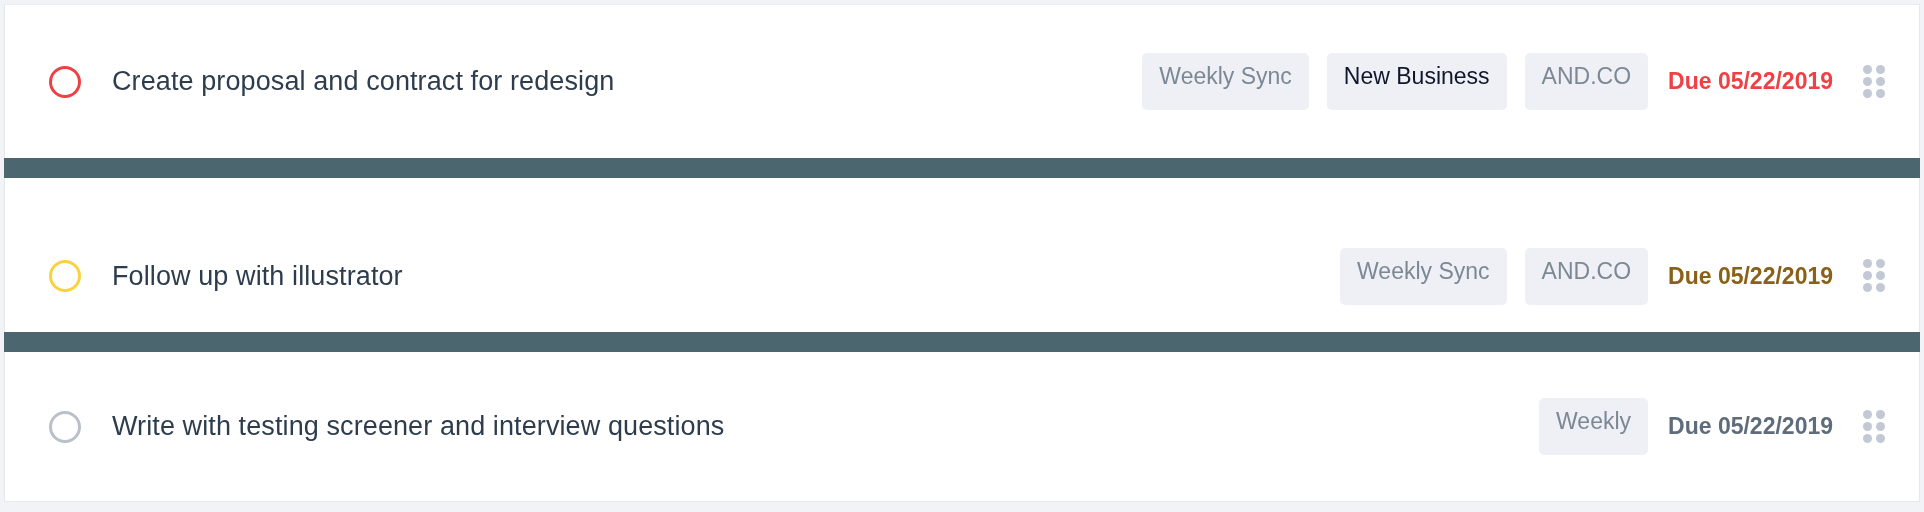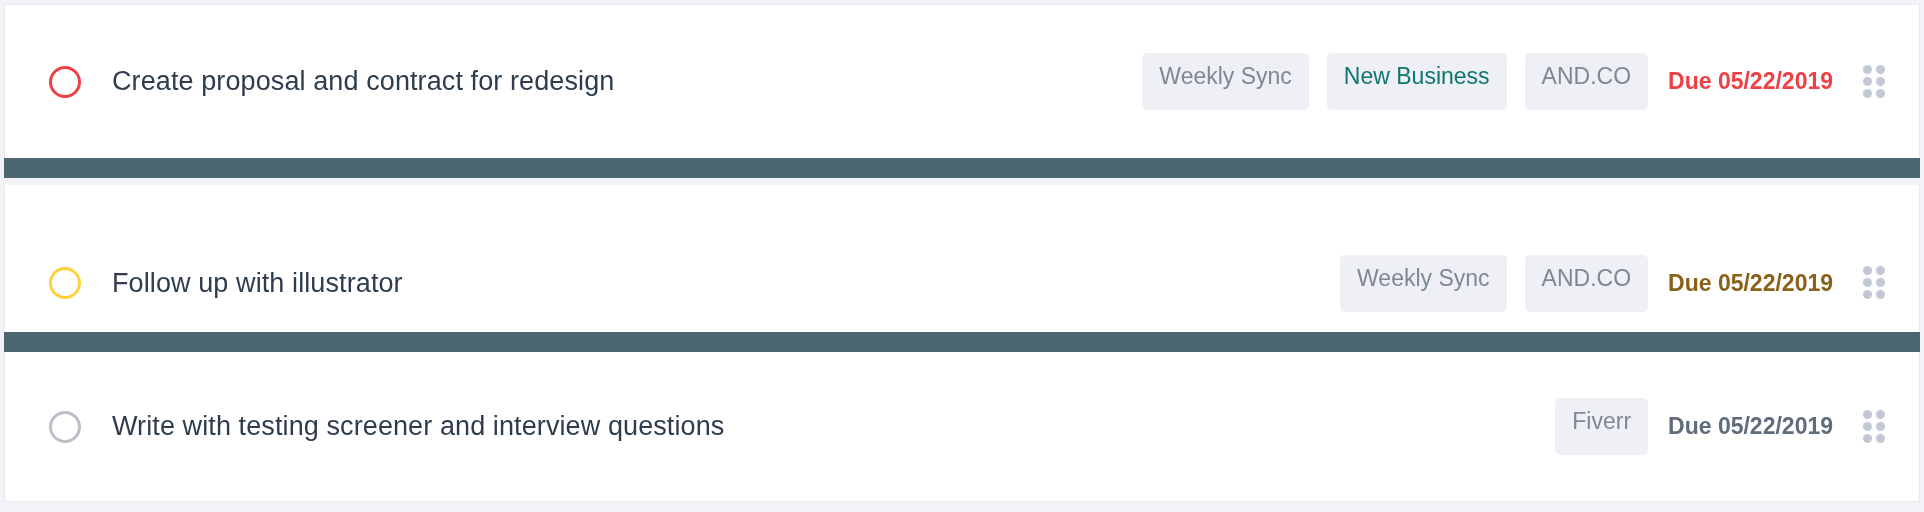--- a/index.html
+++ b/index.html
@@ -27,21 +27,21 @@
     right: 4px;
     width: 1916px;
     background: #ffffff;
     border-left: 1px solid #e6e8ee;
     border-right: 1px solid #e6e8ee;
     box-sizing: border-box;
     display: flex;
     align-items: center;
   }
   .task-card.row-0 { top: 4px;   height: 154px; border-top: 1px solid #e9ebf0; }
-  .task-card.row-1 { top: 185px; height: 196px; gap: 48px; }
+  .task-card.row-1 { top: 178px; height: 196px; gap: 48px; }
   .task-card.row-2 { top: 352px; height: 150px; border-bottom: 1px solid #e6e8ee; }
 
   
   .row-separator {
     position: absolute;
     left: 4px;
     width: 1916px;
     height: 20px;
     background: #4c6670;
     box-sizing: border-box;
@@ -125,21 +125,21 @@
 
 <div class="task-list">
 
   <div class="task-card row-0">
     <div class="task-left">
       <div class="status-circle" style="border-color: rgb(239, 64, 68);"></div>
       <div class="task-title" style="color: rgb(46, 61, 78); text-align: right;">Create proposal and contract for redesign</div>
     </div>
     <div class="task-right">
       <div class="tag-chip" style="background: rgb(238, 240, 245); color: rgb(125, 136, 149);">Weekly Sync</div>
-      <div class="tag-chip" style="background: rgb(238, 240, 245); color: #0f766e; text-align: right;">New Business</div>
+      <div class="tag-chip" style="background: rgb(238, 240, 245); color: #0f172a; text-align: right;">New Business</div>
       <div class="tag-chip" style="background: rgb(238, 240, 245); color: rgb(125, 136, 149);">AND.CO</div>
       <div class="due-date" style="color: rgb(239, 64, 68);">Due 05/22/2019</div>
       <div class="drag-handle">
         <span style="background: rgb(195, 201, 212);"></span>
         <span style="background: rgb(195, 201, 212);"></span>
         <span style="background: rgb(195, 201, 212);"></span>
         <span style="background: rgb(195, 201, 212);"></span>
         <span style="background: rgb(195, 201, 212);"></span>
         <span style="background: rgb(195, 201, 212);"></span>
       </div>
@@ -169,21 +169,21 @@
   </div>
 
   <div class="row-separator sep-1" style="background: rgb(76, 102, 112);"></div>
 
   <div class="task-card row-2">
     <div class="task-left">
       <div class="status-circle" style="border-color: rgb(185, 192, 202);"></div>
       <div class="task-title" style="color: rgb(46, 61, 78);">Write with testing screener and interview questions</div>
     </div>
     <div class="task-right">
-      <div class="tag-chip" style="background: rgb(238, 240, 245); color: rgb(125, 136, 149);">Fiverr</div>
+      <div class="tag-chip" style="background: rgb(238, 240, 245); color: rgb(125, 136, 149);">Weekly</div>
       <div class="due-date" style="color: rgb(95, 108, 123);">Due 05/22/2019</div>
       <div class="drag-handle">
         <span style="background: rgb(195, 201, 212);"></span>
         <span style="background: rgb(195, 201, 212);"></span>
         <span style="background: rgb(195, 201, 212);"></span>
         <span style="background: rgb(195, 201, 212);"></span>
         <span style="background: rgb(195, 201, 212);"></span>
         <span style="background: rgb(195, 201, 212);"></span>
       </div>
     </div>

